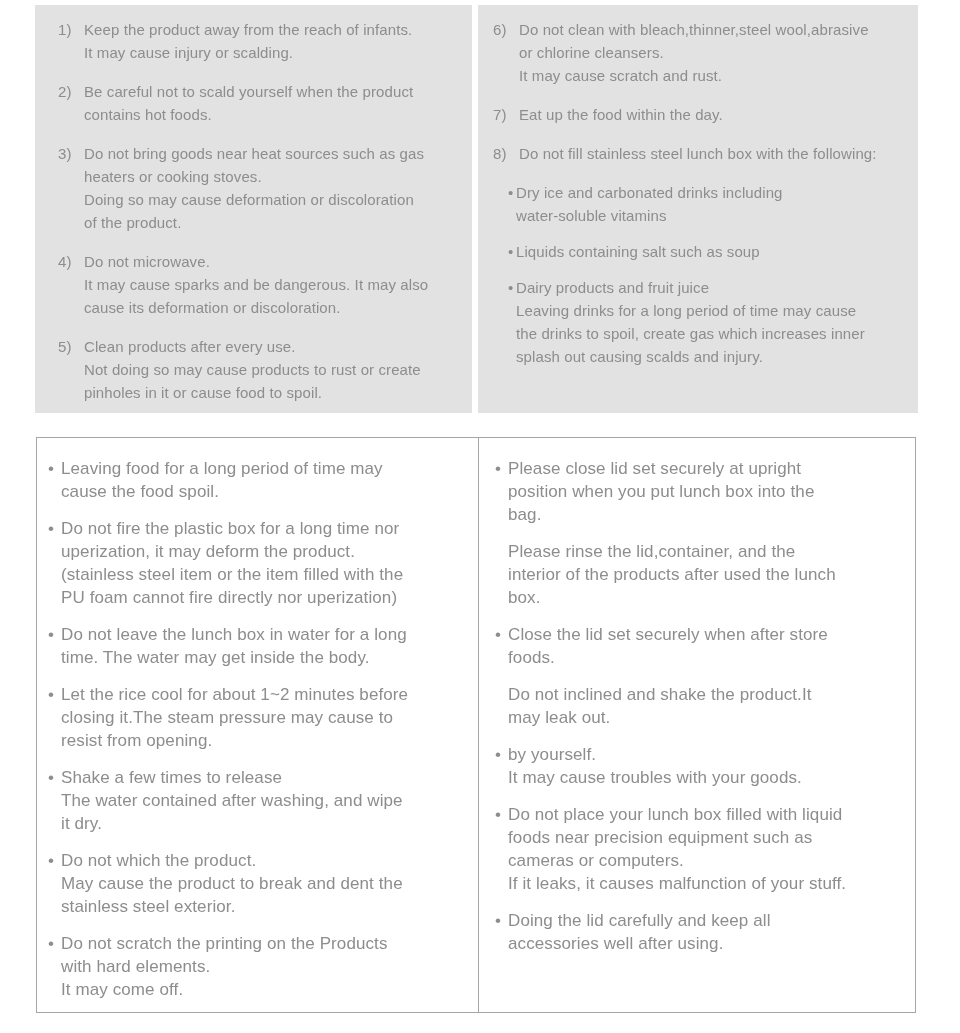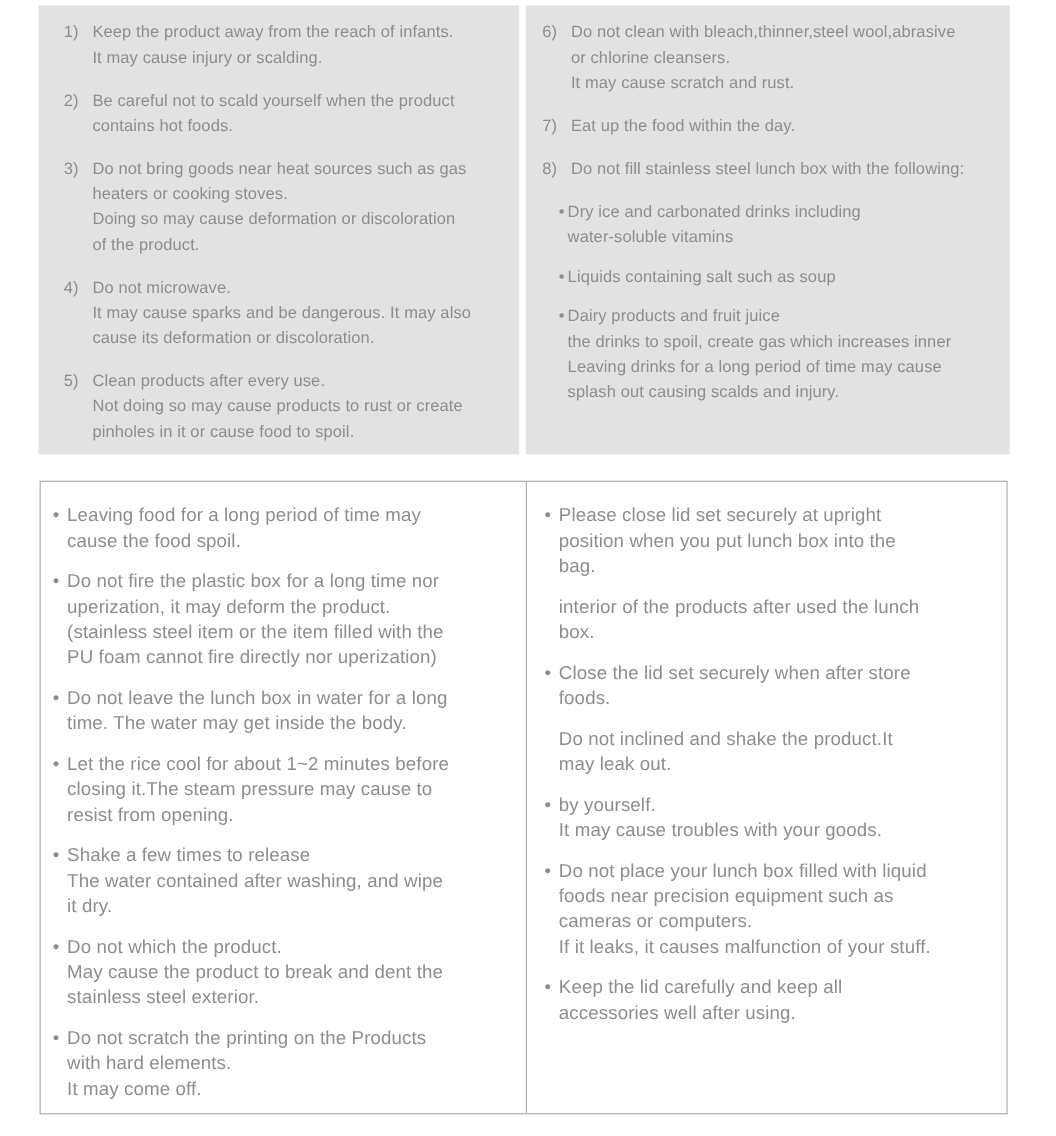--- a/index.html
+++ b/index.html
@@ -161,22 +161,22 @@
         <div class="item sub">
           <span class="marker">•</span>
           <div class="lines">
             <div class="line">Liquids containing salt such as soup</div>
           </div>
         </div>
         <div class="item sub">
           <span class="marker">•</span>
           <div class="lines">
             <div class="line">Dairy products and fruit juice</div>
+            <div class="line">Leaving drinks for a long period of time may cause</div>
             <div class="line">the drinks to spoil, create gas which increases inner</div>
-            <div class="line">Leaving drinks for a long period of time may cause</div>
             <div class="line">splash out causing scalds and injury.</div>
           </div>
         </div>
       </div>
   </div>
   <div class="bottom-box">
     <div class="col col-left" id="bottom-left-list">
         <div class="item bullet">
           <span class="marker">•</span>
           <div class="lines">
@@ -238,20 +238,21 @@
           <span class="marker">•</span>
           <div class="lines">
             <div class="line">Please close lid set securely at upright</div>
             <div class="line">position when you put lunch box into the</div>
             <div class="line">bag.</div>
           </div>
         </div>
         <div class="item cont">
           <span class="marker"></span>
           <div class="lines">
+            <div class="line">Please rinse the lid,container, and the</div>
             <div class="line">interior of the products after used the lunch</div>
             <div class="line">box.</div>
           </div>
         </div>
         <div class="item bullet">
           <span class="marker">•</span>
           <div class="lines">
             <div class="line">Close the lid set securely when after store</div>
             <div class="line">foods.</div>
           </div>
@@ -275,19 +276,19 @@
           <div class="lines">
             <div class="line">Do not place your lunch box filled with liquid</div>
             <div class="line">foods near precision equipment such as</div>
             <div class="line">cameras or computers.</div>
             <div class="line">If it leaks, it causes malfunction of your stuff.</div>
           </div>
         </div>
         <div class="item bullet">
           <span class="marker">•</span>
           <div class="lines">
-            <div class="line">Keep the lid carefully and keep all</div>
+            <div class="line">Doing the lid carefully and keep all</div>
             <div class="line">accessories well after using.</div>
           </div>
         </div>
       </div>
   </div>
 </div>
 
 </body></html>

